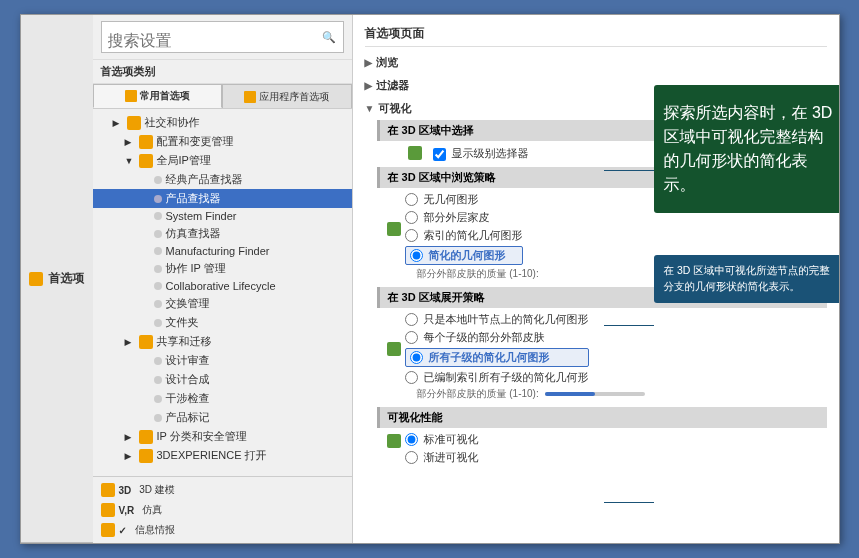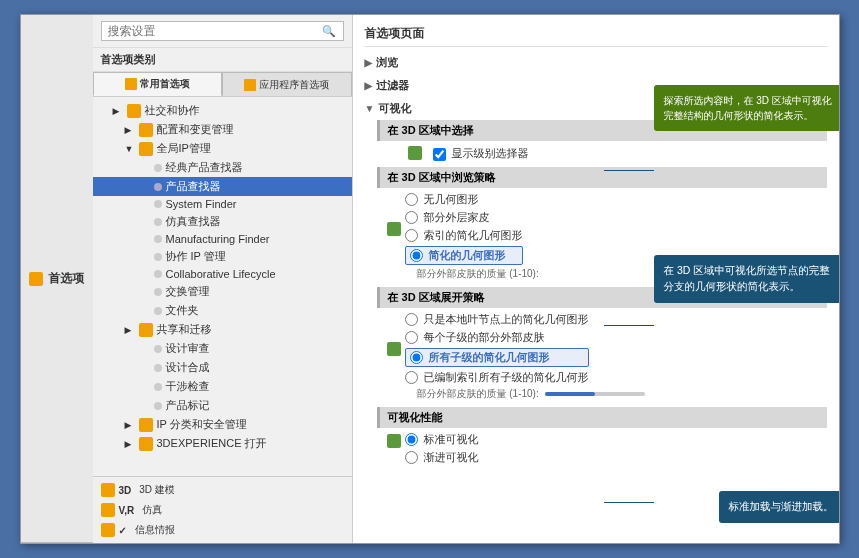--- a/index.html
+++ b/index.html
@@ -258,21 +258,21 @@
     <span class="dialog-title-icon"></span>
     <span class="dialog-title-text">首选项</span>
   </div>
 
   <div class="dialog-body">
 
     <div class="left-panel">
 
       <div class="search-bar">
         <div style="display:flex; align-items:center; border:1px solid #bbb; background:white; padding:2px 6px;">
-          <input type="text" class="search-input-field" style="flex: 1 1 0%; border: none; outline: none; font-size: 12px; color: rgb(153, 153, 153);" placeholder="搜索设置">
+          <input type="text" class="search-input-field" style="flex: 1 1 0%; border: none; outline: none; font-size: 16px; color: rgb(153, 153, 153); margin-top: 8px;" placeholder="搜索设置">
           <span style="color:#999; font-size:11px;">🔍</span>
         </div>
       </div>
 
       <div class="category-header">首选项类别</div>
 
       <div class="tabs-row">
         <div class="tab-btn active">
           <div class="tab-icon"></div>
           <span>常用首选项</span>
@@ -535,31 +535,28 @@
                 </div>
                 <div class="radio-row">
                   <input type="radio" name="visual" style="">
                   <span>渐进可视化</span>
                 </div>
               </div>
             </div>
           </div>
         </div>
 
-        <div style="position:absolute; top:70px; right:-5px; background:#4d7c0f; color:white; font-size:10px; line-height:1.5; padding:8px 10px; border-radius:3px; max-width:190px; z-index:10;">
+        <div style="position:absolute; top:70px; right:-5px; background:#14532d; color:white; font-size:16px; line-height:1.5; padding:16px 10px; border-radius:3px; max-width:190px; z-index:10;">
           <span>探索所选内容时，在 3D 区域中可视化完整结构的几何形状的简化表示。</span>
         </div>
 
         <div style="position:absolute; top:155px; right:185px; width:50px; height:1px; background:#1a5276; z-index:9;"></div>
 
         <div style="position:absolute; top:240px; right:-5px; background:#1a5276; color:white; font-size:10.5px; line-height:1.5; padding:8px 10px; border-radius:3px; max-width:190px; z-index:10;">
           <span>在 3D 区域中可视化所选节点的完整分支的几何形状的简化表示。</span>
         </div>
         <div style="position:absolute; top:310px; right:185px; width:50px; height:1px; background:#1a5276; z-index:9;"></div>
 
-        <div style="position:absolute; bottom:20px; right:-5px; background:#1a5276; color:white; font-size:10.5px; line-height:1.5; padding:8px 10px; border-radius:3px; max-width:190px; z-index:10;">
-          <span>标准加载与渐进加载。</span>
-        </div>
         <div style="position:absolute; bottom:40px; right:185px; width:50px; height:1px; background:#1a5276; z-index:9;"></div>
       </div>
     </div>
   </div>
 </div>
 
 </body></html>

